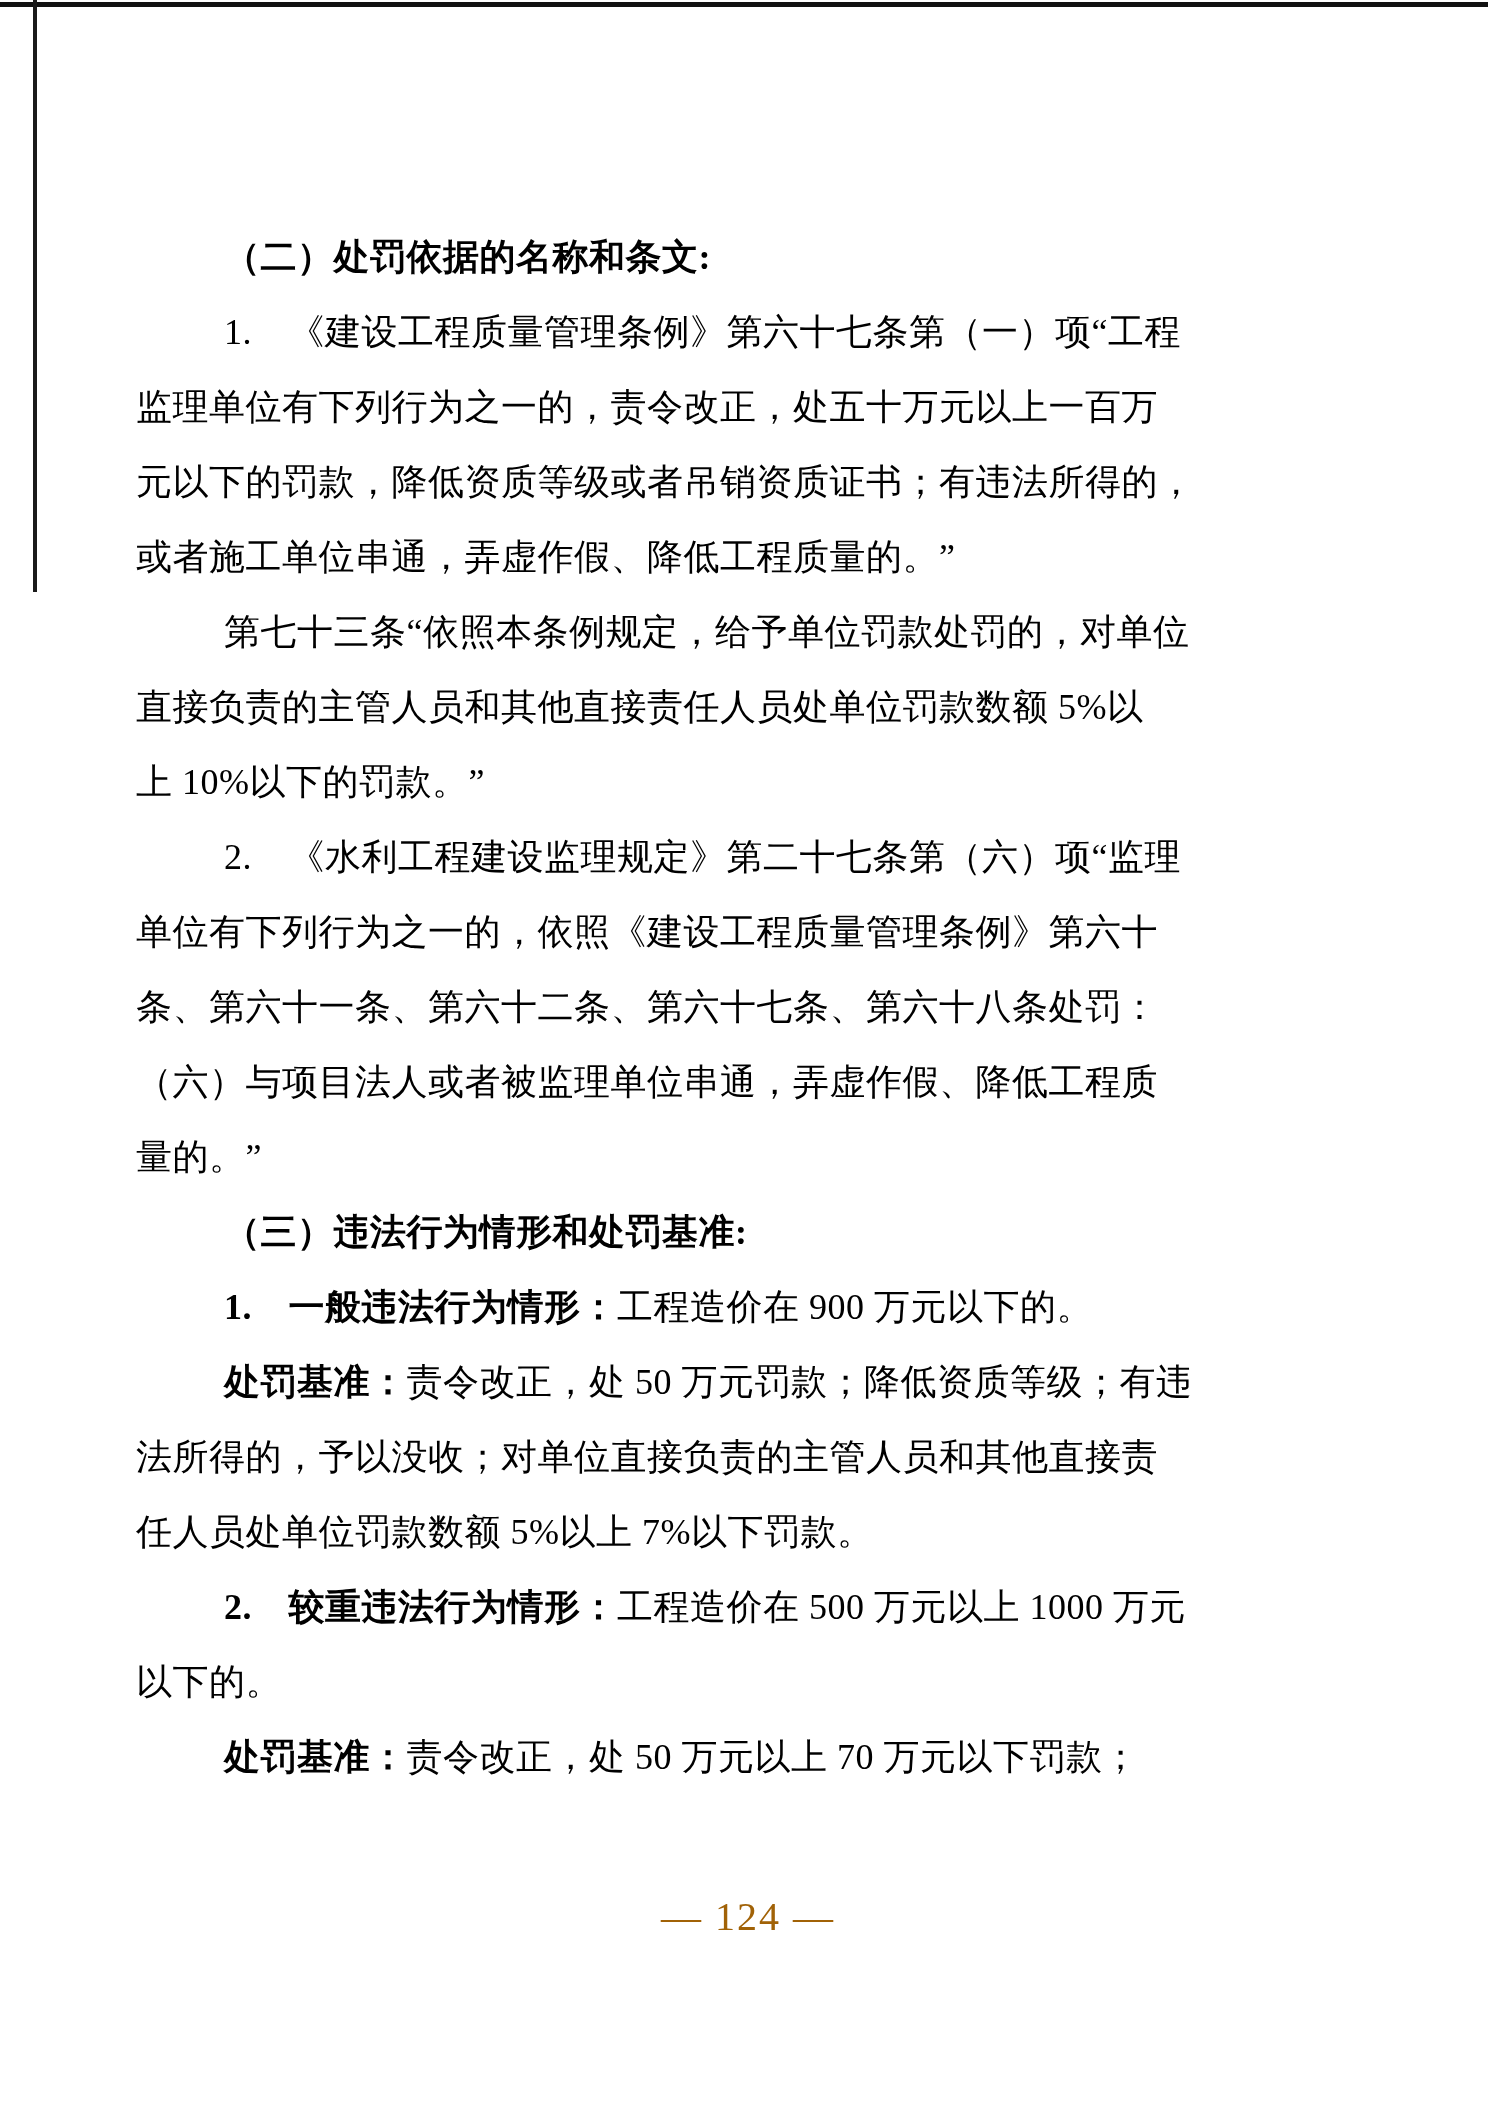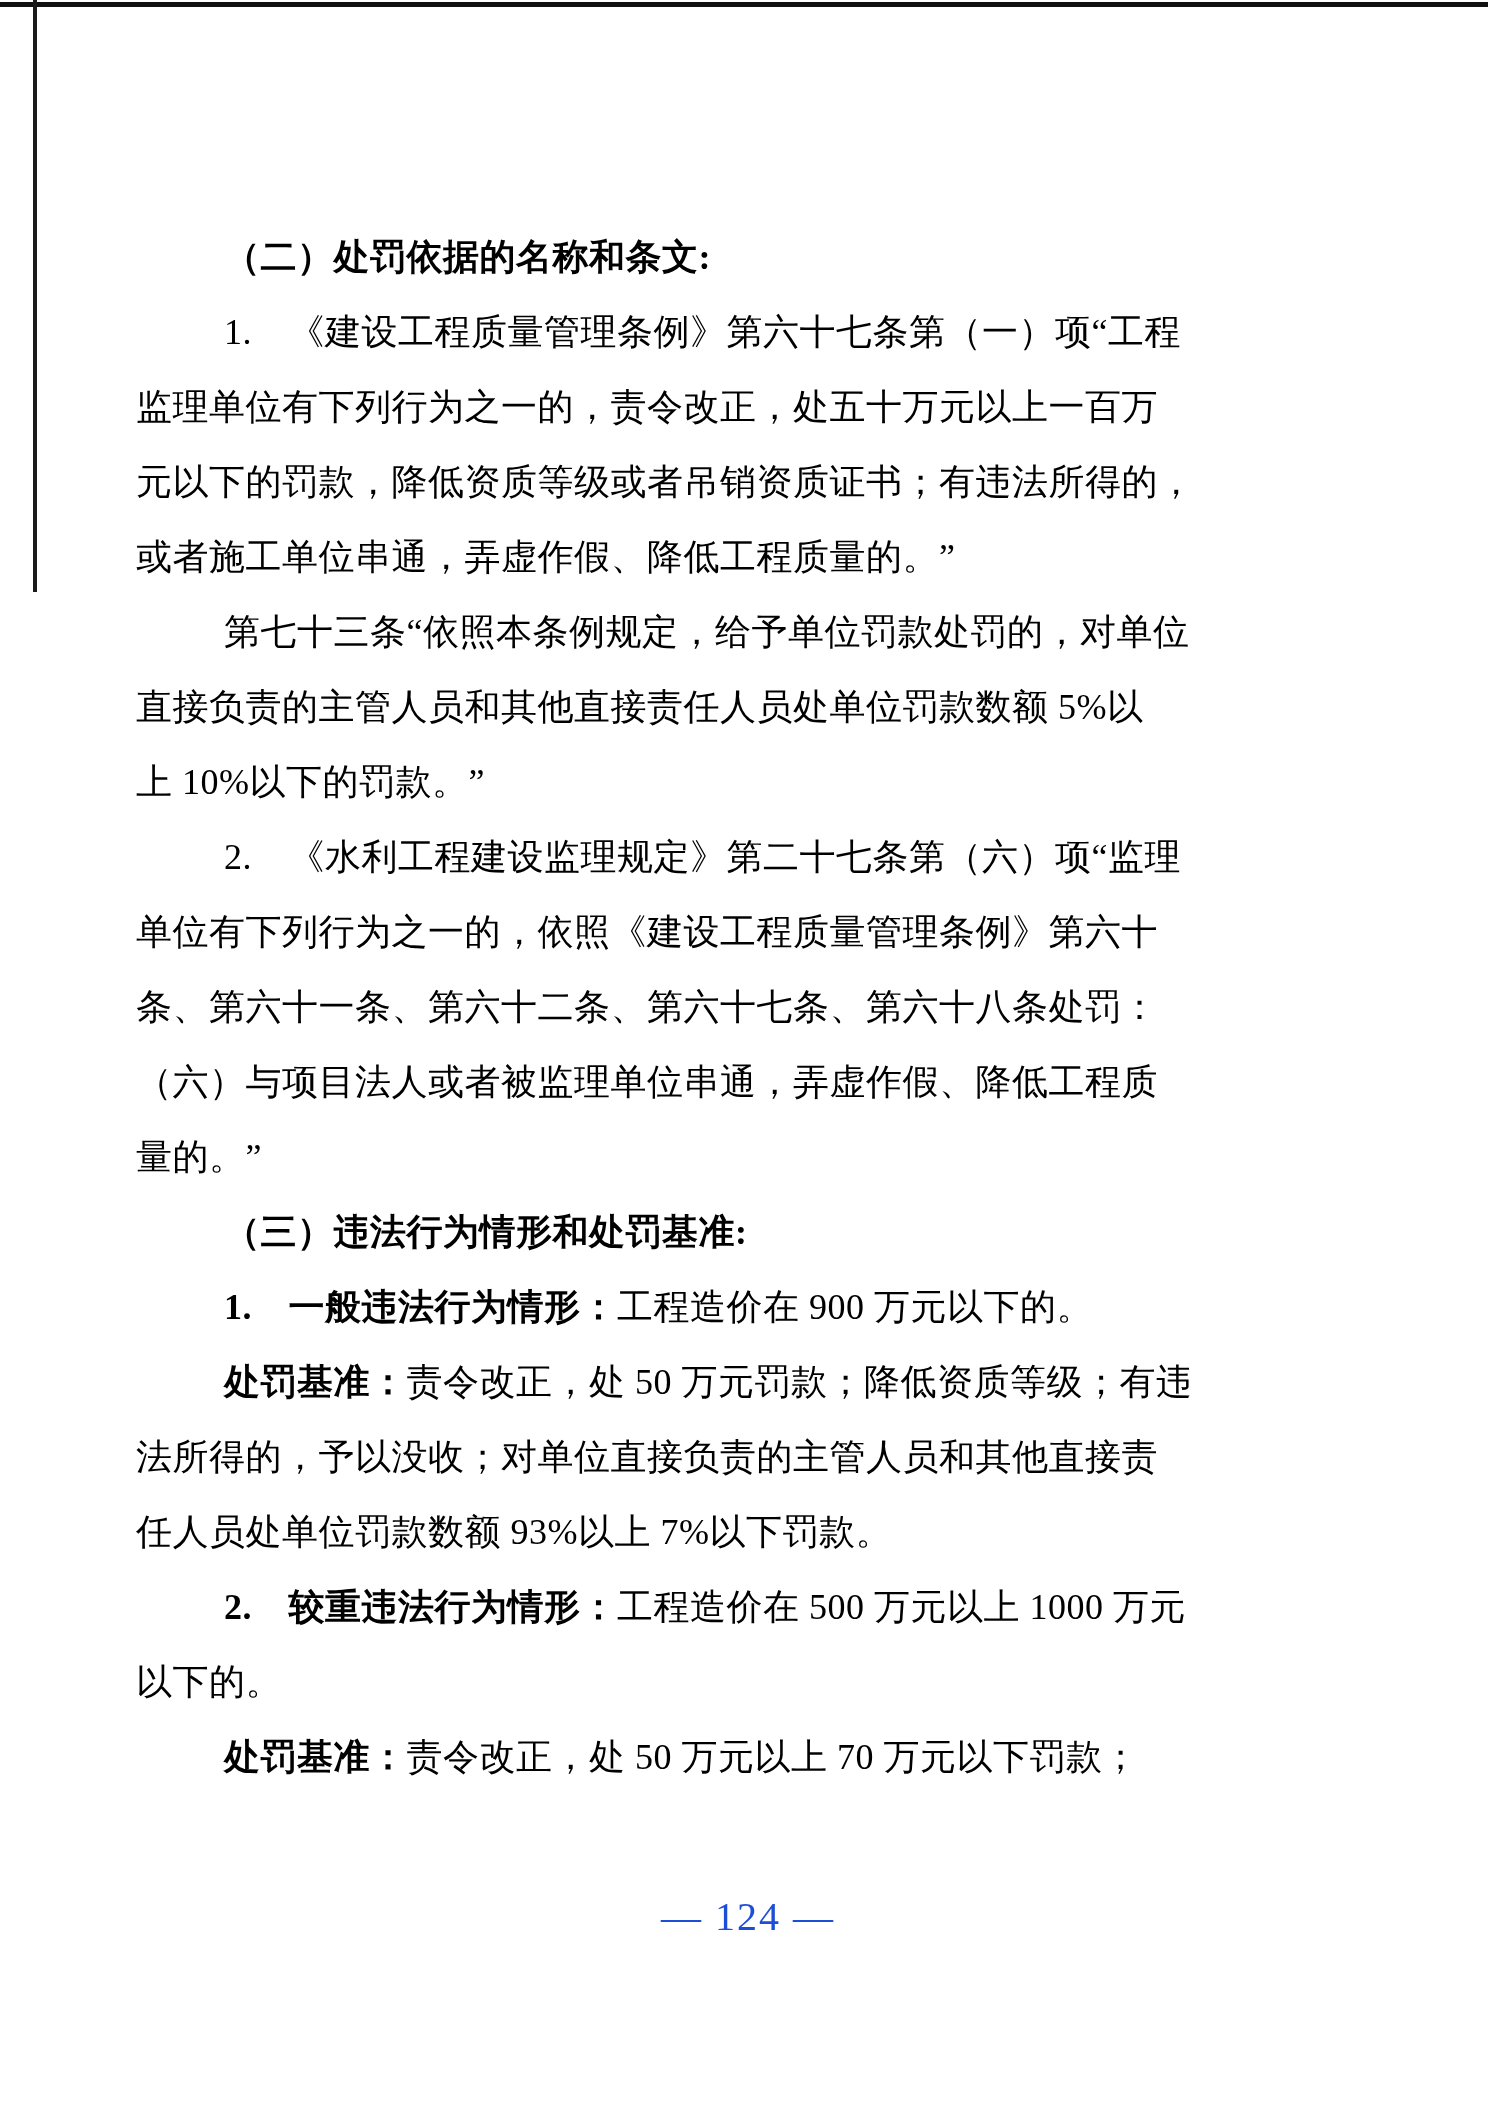--- a/index.html
+++ b/index.html
@@ -26,21 +26,21 @@
     letter-spacing:0.5px;
   }
   .line{white-space:pre;height:75px;}
   .line.ind{text-indent:88px;}
   .line .b{font-weight:bold;}
   .page-footer{
     position:absolute;
     left:136px;top:1893px;width:1224px;
     text-align:center;
     font-size:40px;line-height:48px;
-    color:#1d4ed8;
+    color:#a16207;
     letter-spacing:2px;
   }
 </style>
 </head>
 <body>
 
 <div class="scan-edge-top"></div>
 <div class="scan-edge-left"></div>
 
 <main class="doc-body">
@@ -54,19 +54,19 @@
   <div class="line"><span class="b"></span><span>上 10%以下的罚款。”</span></div>
   <div class="line ind"><span class="b"></span><span>2.　《水利工程建设监理规定》第二十七条第（六）项“监理</span></div>
   <div class="line"><span class="b"></span><span>单位有下列行为之一的，依照《建设工程质量管理条例》第六十</span></div>
   <div class="line"><span class="b"></span><span>条、第六十一条、第六十二条、第六十七条、第六十八条处罚：</span></div>
   <div class="line"><span class="b"></span><span>（六）与项目法人或者被监理单位串通，弄虚作假、降低工程质</span></div>
   <div class="line"><span class="b"></span><span>量的。”</span></div>
   <div class="line ind"><span class="b">（三）违法行为情形和处罚基准:</span><span></span></div>
   <div class="line ind"><span class="b">1.　一般违法行为情形：</span><span>工程造价在 900 万元以下的。</span></div>
   <div class="line ind"><span class="b">处罚基准：</span><span>责令改正，处 50 万元罚款；降低资质等级；有违</span></div>
   <div class="line"><span class="b"></span><span>法所得的，予以没收；对单位直接负责的主管人员和其他直接责</span></div>
-  <div class="line"><span class="b"></span><span>任人员处单位罚款数额 93%以上 7%以下罚款。</span></div>
+  <div class="line"><span class="b"></span><span>任人员处单位罚款数额 5%以上 7%以下罚款。</span></div>
   <div class="line ind"><span class="b">2.　较重违法行为情形：</span><span>工程造价在 500 万元以上 1000 万元</span></div>
   <div class="line"><span class="b"></span><span>以下的。</span></div>
   <div class="line ind"><span class="b">处罚基准：</span><span>责令改正，处 50 万元以上 70 万元以下罚款；</span></div>
 </main>
 
 <div class="page-footer">— 124 —</div>
 
 </body></html>

